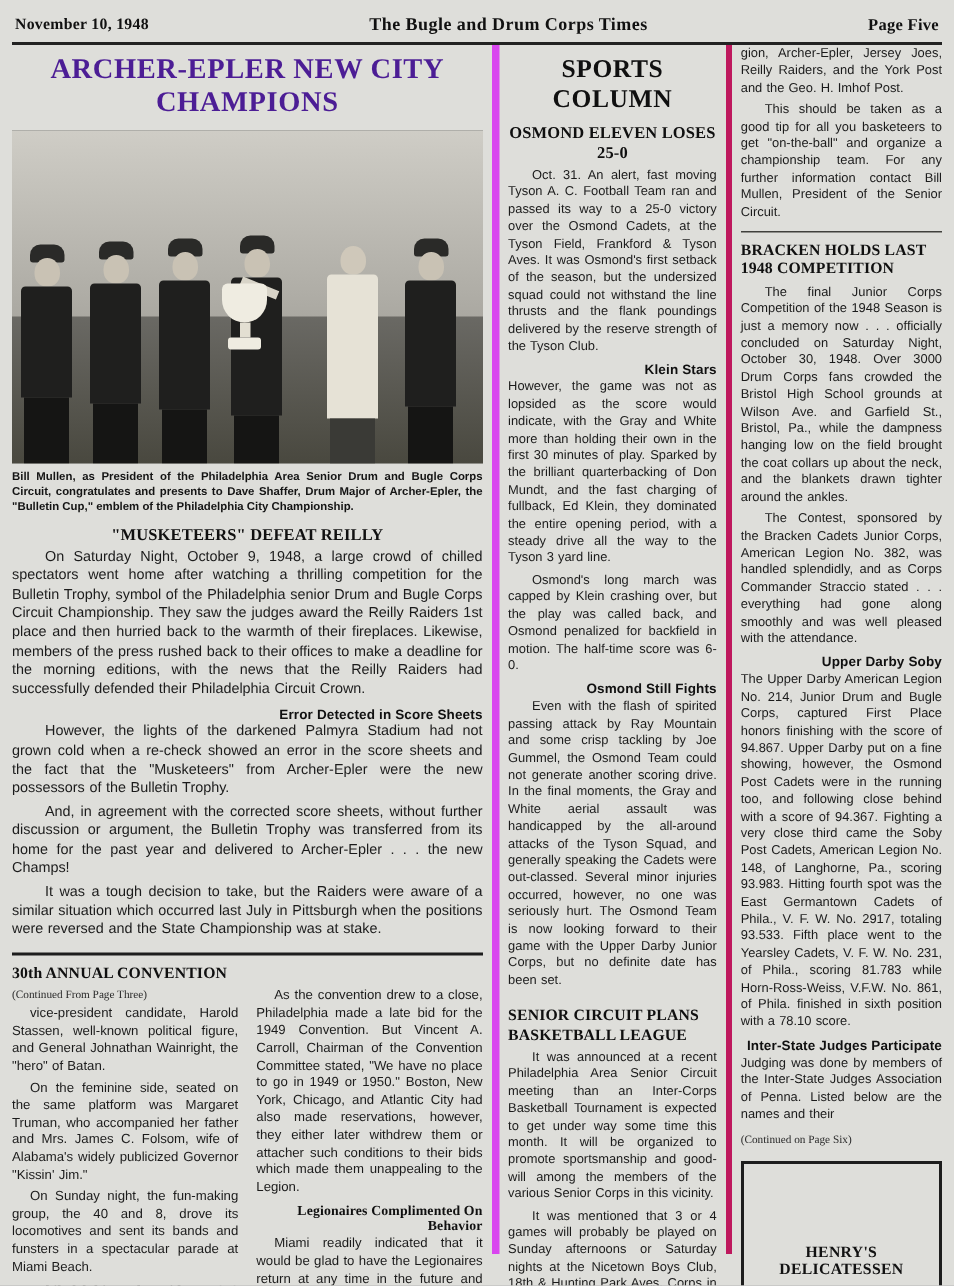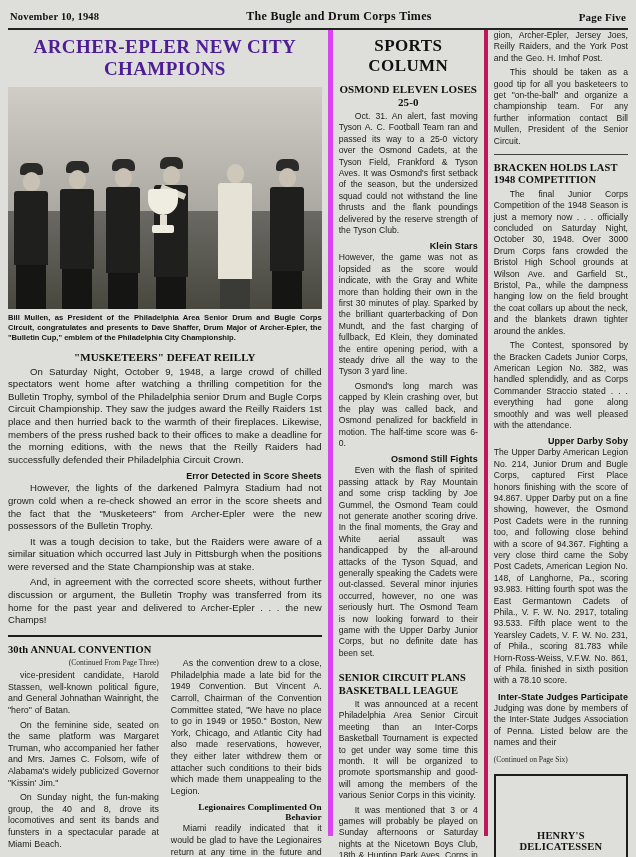--- a/index.html
+++ b/index.html
@@ -107,21 +107,21 @@
   }
   p.bt.noind { text-indent: 0; }
   .col-left p.bt {
     font-size: 9.6px;
     line-height: 12.6px;
     text-indent: 22px;
   }
   .cont-note {
     font-family: "Liberation Serif", serif;
     font-size: 7.5px;
-    text-align: right;
+    text-align: left;
     margin: 0 0 3px 0;
     color: #2a2a2a;
   }
   .cont-note.right { text-align: left; margin-top: 6px;}
   
   .photo {
     width: 100%;
     height: 222px;
     background: #6d6c68;
     position: relative;
@@ -252,22 +252,22 @@
             <div class="base"></div>
         </div>
       </div>
 
       <div class="caption">Bill Mullen, as President of the Philadelphia Area Senior Drum and Bugle Corps Circuit, congratulates and presents to Dave Shaffer, Drum Major of Archer-Epler, the "Bulletin Cup," emblem of the Philadelphia City Championship.</div>
 
       <h3 class="hl-sec center">"MUSKETEERS" DEFEAT REILLY</h3>
       <p class="bt">On Saturday Night, October 9, 1948, a large crowd of chilled spectators went home after watching a thrilling competition for the Bulletin Trophy, symbol of the Philadelphia senior Drum and Bugle Corps Circuit Championship. They saw the judges award the Reilly Raiders 1st place and then hurried back to the warmth of their fireplaces. Likewise, members of the press rushed back to their offices to make a deadline for the morning editions, with the news that the Reilly Raiders had successfully defended their Philadelphia Circuit Crown.</p>
       <h4 class="hl-sub">Error Detected in Score Sheets</h4>
       <p class="bt">However, the lights of the darkened Palmyra Stadium had not grown cold when a re-check showed an error in the score sheets and the fact that the "Musketeers" from Archer-Epler were the new possessors of the Bulletin Trophy.</p>
+      <p class="bt">And, in agreement with the corrected score sheets, without further discussion or argument, the Bulletin Trophy was transferred from its home for the past year and delivered to Archer-Epler . . . the new Champs!</p>
       <p class="bt">It was a tough decision to take, but the Raiders were aware of a similar situation which occurred last July in Pittsburgh when the positions were reversed and the State Championship was at stake.</p>
-      <p class="bt">And, in agreement with the corrected score sheets, without further discussion or argument, the Bulletin Trophy was transferred from its home for the past year and delivered to Archer-Epler . . . the new Champs!</p>
 
       <hr class="thick">
 
       <h3 class="hl-sec">30th ANNUAL CONVENTION</h3>
 
       <div class="split">
         <div class="sc">
           <div class="cont-note">(Continued From Page Three)</div>
           <p class="bt noind">vice-president candidate, Harold Stassen, well-known political figure, and General Johnathan Wainright, the "hero" of Batan.</p>
           <p class="bt">On the feminine side, seated on the same platform was Margaret Truman, who accompanied her father and Mrs. James C. Folsom, wife of Alabama's widely publicized Governor "Kissin' Jim."</p>

